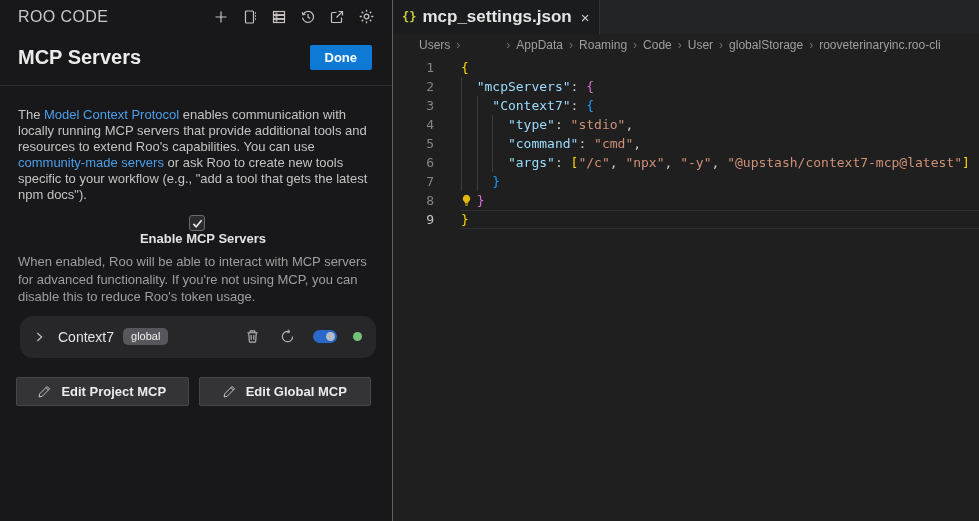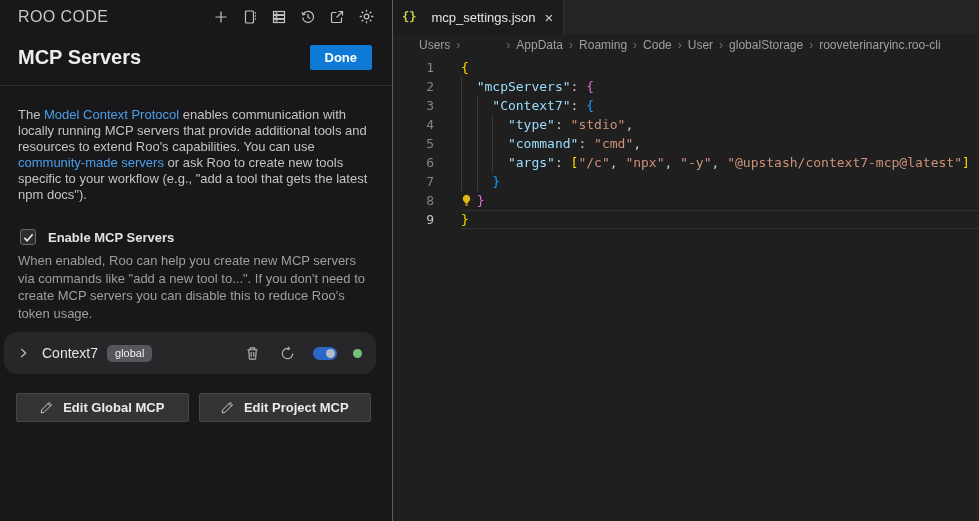--- a/index.html
+++ b/index.html
@@ -13,48 +13,48 @@
   .panel-title { font-size:16px; letter-spacing:.4px; color:#c8c8c8; }
   .header-icons { display:flex; align-items:center; gap:9px; }
   .icon-btn { width:20px; height:20px; display:flex; align-items:center; justify-content:center; cursor:pointer; border-radius:3px; }
   .icon-btn svg { stroke:#c9c2c2; fill:none; stroke-width:1.2; }
   .title-row { display:flex; align-items:center; justify-content:space-between; padding:0 20px 0 18px; margin-top:12px; }
   .title-row h1 { font-size:20px; font-weight:bold; color:#ececec; }
   .done-btn { background:var(--accent,#0e7ad6); color:#fff; border:none; border-radius:2px; font-family:inherit; font-size:13px; font-weight:bold; padding:5px 15px; cursor:pointer; }
   .divider { height:1px; background:#2f2f30; margin-top:15px; }
   .intro { margin:21px 18px 0 18px; font-size:13px; line-height:16px; color:#c3c3c3; }
   .intro a { color:var(--link,#4b9fea); text-decoration:none; cursor:pointer; }
-  .check-row { display:flex; align-items:center; margin:26px 18px 0 20px; }
+  .check-row { display:flex; align-items:center; margin:12px 18px 0 20px;flex-direction:column; }
   .check-row.second { margin-top:17px; }
   .checkbox { width:16px; height:16px; border:1px solid #6a6a6a; border-radius:3px; background:#2c2c2e; display:flex; align-items:center; justify-content:center; flex:none; cursor:pointer; }
   .checkbox svg { stroke:#e8e8e8; fill:none; stroke-width:1.8; }
   .check-label { margin-left:12px; font-size:13px; font-weight:bold; color:#e2e2e2; }
   .desc { margin:7px 18px 0 18px; font-size:13px; line-height:17.5px; color:#9e9e9e; }
-  .server-card { margin:10px 16px 0 4px; height:42px; background:#27272a; border-radius:13px; display:flex; align-items:center; padding:0 14px 0 12px; cursor:pointer; }
+  .server-card { margin:10px 16px 0 20px; height:42px; background:#27272a; border-radius:13px; display:flex; align-items:center; padding:0 14px 0 12px; cursor:pointer; }
   .server-card .chev { display:flex; align-items:center; }
   .server-card .chev svg { stroke:#c0c0c0; fill:none; stroke-width:1.4; }
   .server-name { margin-left:12px; font-size:14px; color:#e4e4e4; }
   .scope-badge { margin-left:9px; background:var(--badge-bg,#56565c); color:#f0f0f0; font-size:11px; padding:2px 8px 3px 8px; border-radius:5px; }
   .card-spacer { flex:1; }
   .card-icon { width:18px; height:18px; display:flex; align-items:center; justify-content:center; cursor:pointer; }
   .card-icon svg { stroke:#b8b8b8; fill:none; stroke-width:1.2; }
   .card-icon + .card-icon { margin-left:17px; }
   .toggle { width:24px; height:13px; border-radius:7px; background:var(--toggle-on,#2968c9); position:relative; margin-left:17px; cursor:pointer; flex:none; }
   .toggle .knob { position:absolute; right:2px; top:2px; width:9px; height:9px; border-radius:50%; background:#b3bcc6; }
   .status-dot { width:9px; height:9px; border-radius:50%; background:var(--status-ok,#74c278); margin-left:16px; flex:none; }
   .btn-row { display:flex; gap:10px; margin:19px 21px 0 16px; }
   .mcp-btn { flex:1; height:29px; background:#343437; border:1px solid #474748; border-radius:2px; color:#ebebeb; font-family:inherit; font-size:13px; font-weight:bold; display:flex; align-items:center; justify-content:center; gap:10px; cursor:pointer; }
   .mcp-btn svg { stroke:#d8d8d8; fill:none; stroke-width:1.1; }
 
   
   .editor { flex:1; height:521px; background:#1f1f1f; display:flex; flex-direction:column; min-width:0; }
   .tab-bar { height:34px; background:#232425; display:flex; flex:none; }
   .tab { height:34px; background:#1b1c1d; border-right:1px solid #333; display:flex; align-items:center; padding:0 10px 0 9px; cursor:pointer; }
   .json-icon { font-family:"DejaVu Sans Mono", monospace; font-size:12px; font-weight:bold; color:#cbcb41; }
-  .tab-filename { margin-left:15px; font-size:13px; color:#e4e4e4; }
+  .tab-filename { margin-left:6px; font-size:17px; color:#e4e4e4;font-weight:bold; }
   .tab-close { margin-left:9px; font-size:15px; color:#cfcfcf; cursor:pointer; line-height:1; }
   .breadcrumb { height:22px; display:flex; align-items:center; padding-left:26px; font-size:12px; color:#9f9f9f; flex:none; white-space:nowrap; overflow:hidden; }
   .crumb { cursor:pointer; }
   .crumb-blank { display:inline-block; min-width:34px; }
   .crumb-sep { color:#6f6f6f; margin:0 6px; }
   .code { padding-top:2px; flex:1; position:relative; }
   .code-line { display:flex; height:19px; line-height:19px; font-family:"DejaVu Sans Mono", monospace; font-size:13px; cursor:text; }
   .line-num { width:41px; text-align:right; color:#858585; flex:none; }
   .code-line.active .line-num { color:#c6c6c6; }
   .line-content { margin-left:27px; position:relative; white-space:pre; flex:1; }
@@ -122,22 +122,22 @@
     <p class="intro"><span>The </span><a>Model Context Protocol</a><span> enables communication with locally running MCP servers that provide additional tools and resources to extend Roo's capabilities. You can use </span><a>community-made servers</a><span> or ask Roo to create new tools specific to your workflow (e.g., "add a tool that gets the latest npm docs").</span></p>
 
     <div class="check-row">
       <span class="checkbox">
         <svg width="11" height="11" viewBox="0 0 12 12">
             <path d="M1.5 6.5l3 3 6-7"></path>
           </svg>
       </span>
       <span class="check-label">Enable MCP Servers</span>
     </div>
-
-    <p class="desc">When enabled, Roo can help you create new MCP servers via commands like "add a new tool to...". If you don't need to create MCP servers you can disable this to reduce Roo's token usage.</p>
+    <p class="desc">When enabled, Roo will be able to interact with MCP servers for advanced functionality. If you're not using MCP, you can disable this to reduce Roo's token usage.</p>
+
 
     <div class="server-card">
       <span class="chev">
         <svg width="14" height="14" viewBox="0 0 16 16">
             <path d="M6 3.5L11 8l-5 4.5"></path>
           </svg>
       </span>
       <span class="server-name">Context7</span>
       <span class="scope-badge">global</span>
       <span class="card-spacer"></span>
@@ -157,28 +157,28 @@
         </span>
       <span class="status-dot"></span>
     </div>
 
     <div class="btn-row">
       <button class="mcp-btn">
         <svg width="13" height="13" viewBox="0 0 16 16">
             <path d="M11.2 1.8l3 3L5 14l-3.6.6L2 11z"></path>
             <path d="M9.8 3.2l3 3"></path>
           </svg>
-        <span>Edit Global MCP</span>
+        <span>Edit Project MCP</span>
       </button>
       <button class="mcp-btn">
         <svg width="13" height="13" viewBox="0 0 16 16">
             <path d="M11.2 1.8l3 3L5 14l-3.6.6L2 11z"></path>
             <path d="M9.8 3.2l3 3"></path>
           </svg>
-        <span>Edit Project MCP</span>
+        <span>Edit Global MCP</span>
       </button>
     </div>
   </aside>
 
   <section class="editor">
     <div class="tab-bar">
       <div class="tab">
         <span class="json-icon">{}</span>
         <span class="tab-filename">mcp_settings.json</span>
         <span class="tab-close">×</span>

